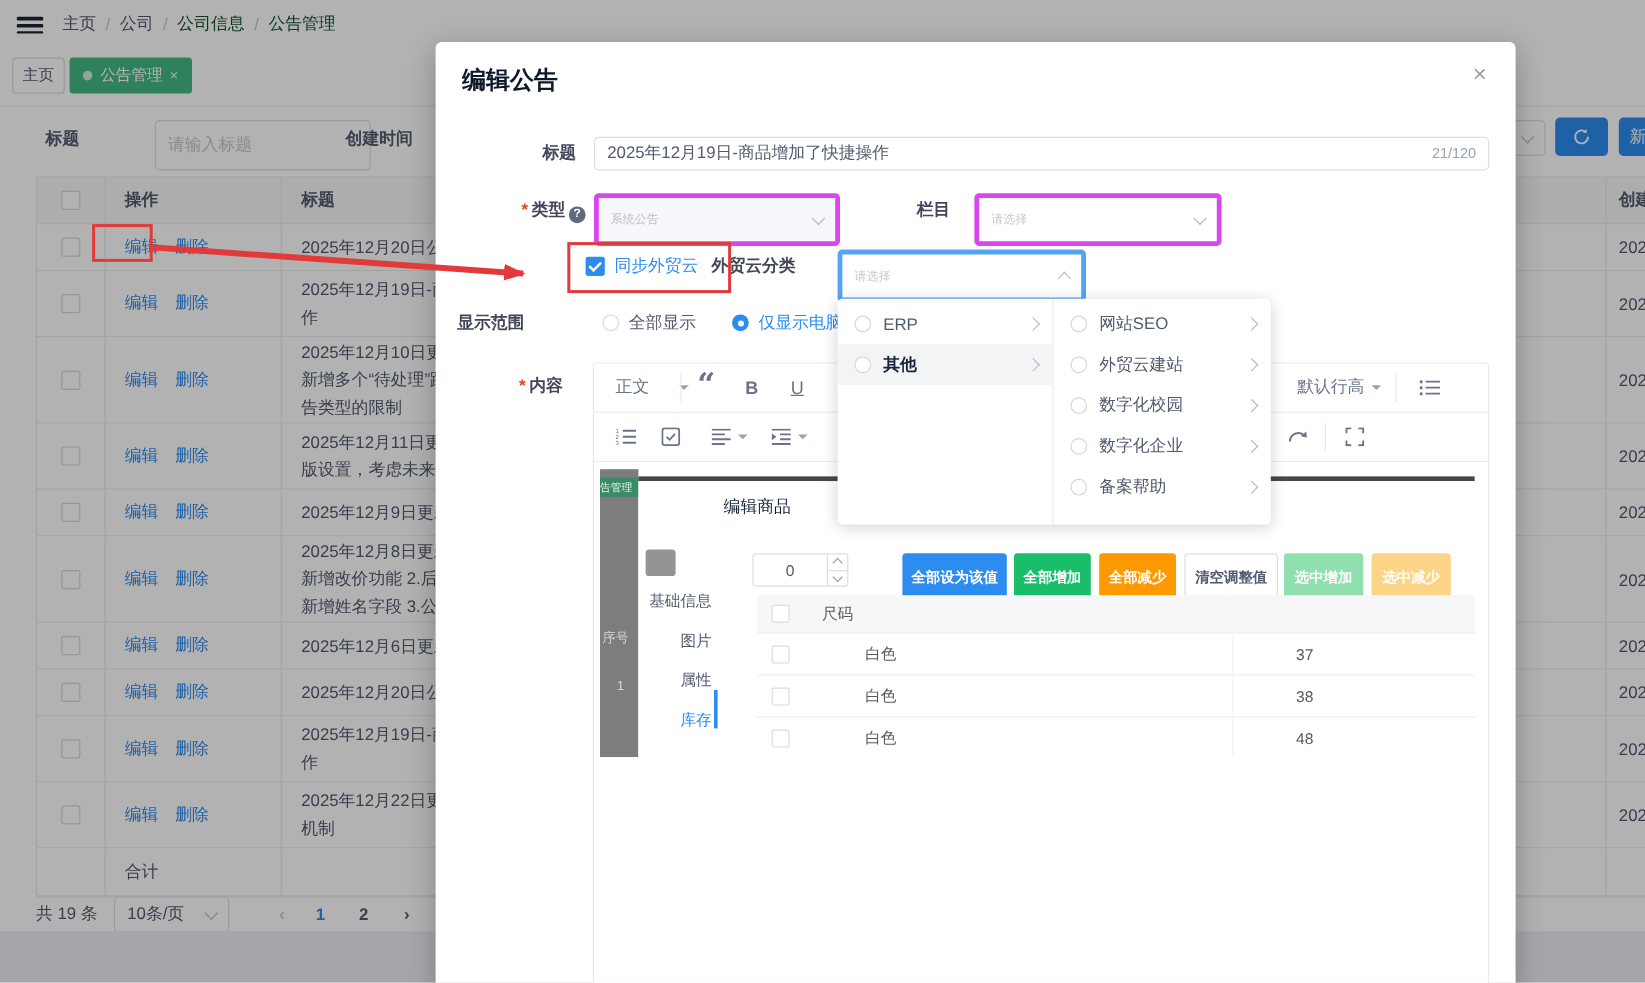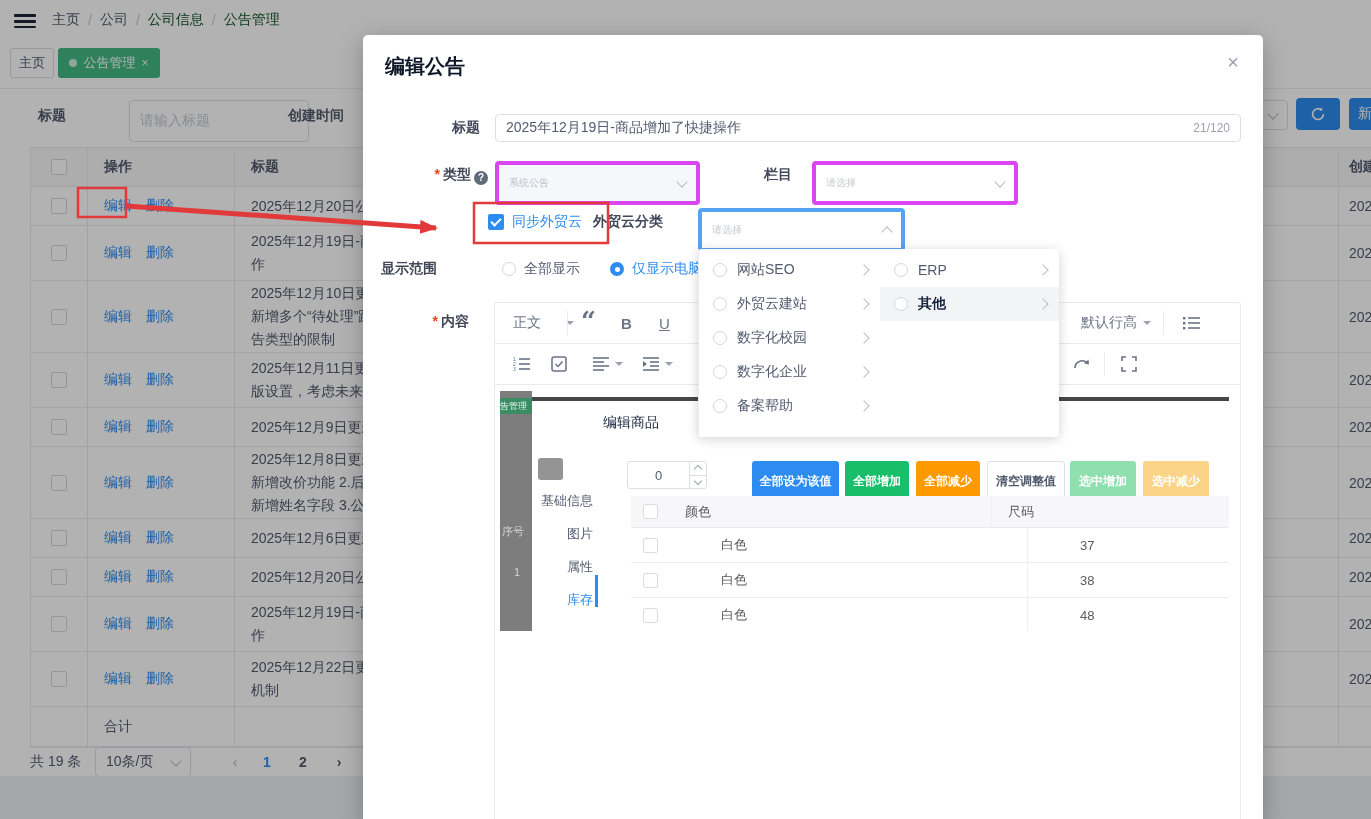--- a/index.html
+++ b/index.html
@@ -520,21 +520,20 @@
               <div class="em-btn" style="left: 384px; width: 64px; background: rgb(255, 153, 0); color: rgb(255, 255, 255);">全部减少</div>
               <div class="em-btn" style="left: 455px; width: 78px; background: rgb(255, 255, 255); color: rgb(81, 90, 110); border: 1px solid rgb(220, 222, 226);">清空调整值</div>
               <div class="em-btn" style="left: 538px; width: 66px; background: rgb(143, 224, 174); color: rgb(255, 255, 255);">选中增加</div>
               <div class="em-btn" style="left: 611px; width: 66px; background: rgb(251, 212, 136); color: rgb(255, 255, 255);">选中减少</div>
             </div>
           <div class="em-table">
             <div class="em-th">
               <span class="em-c1">
                   <span class="em-cb"></span>
                 </span>
-              <span class="em-c2">颜色</span>
               <span class="em-c3">尺码</span>
             </div>
             <div id="emrows">
                 <div class="em-tr">
                   <span class="em-c1">
                     <span class="em-cb"></span>
                   </span>
                   <span class="em-c2">白色</span>
                   <span class="em-c3">37</span>
                 </div>
@@ -552,20 +551,32 @@
                   <span class="em-c2">白色</span>
                   <span class="em-c3">48</span>
                 </div>
               </div>
           </div>
         </div>
       </div>
     </div>
 
     <div class="cascader">
+      <div class="cas-col" id="cas1">
+          <div class="cas-item">
+            <span class="rdo"></span>
+            <span>ERP</span>
+            <span class="chev right"></span>
+          </div>
+          <div class="cas-item active">
+            <span class="rdo"></span>
+            <span>其他</span>
+            <span class="chev right"></span>
+          </div>
+        </div>
       <div class="cas-col c2" id="cas2">
           <div class="cas-item">
             <span class="rdo"></span>
             <span>网站SEO</span>
             <span class="chev right"></span>
           </div>
           <div class="cas-item">
             <span class="rdo"></span>
             <span>外贸云建站</span>
             <span class="chev right"></span>
@@ -576,32 +587,20 @@
             <span class="chev right"></span>
           </div>
           <div class="cas-item">
             <span class="rdo"></span>
             <span>数字化企业</span>
             <span class="chev right"></span>
           </div>
           <div class="cas-item">
             <span class="rdo"></span>
             <span>备案帮助</span>
-            <span class="chev right"></span>
-          </div>
-        </div>
-      <div class="cas-col" id="cas1">
-          <div class="cas-item">
-            <span class="rdo"></span>
-            <span>ERP</span>
-            <span class="chev right"></span>
-          </div>
-          <div class="cas-item active">
-            <span class="rdo"></span>
-            <span>其他</span>
             <span class="chev right"></span>
           </div>
         </div>
     </div>
   </div>
 
   <svg class="anno" width="1371" height="819" viewBox="0 0 1371 819">
     <defs>
       <marker id="ah" markerUnits="userSpaceOnUse" markerWidth="22" markerHeight="18" refX="16" refY="7" orient="auto">
         <path d="M0,0 L18,7 L0,14 z" fill="#e23a3a"></path>

